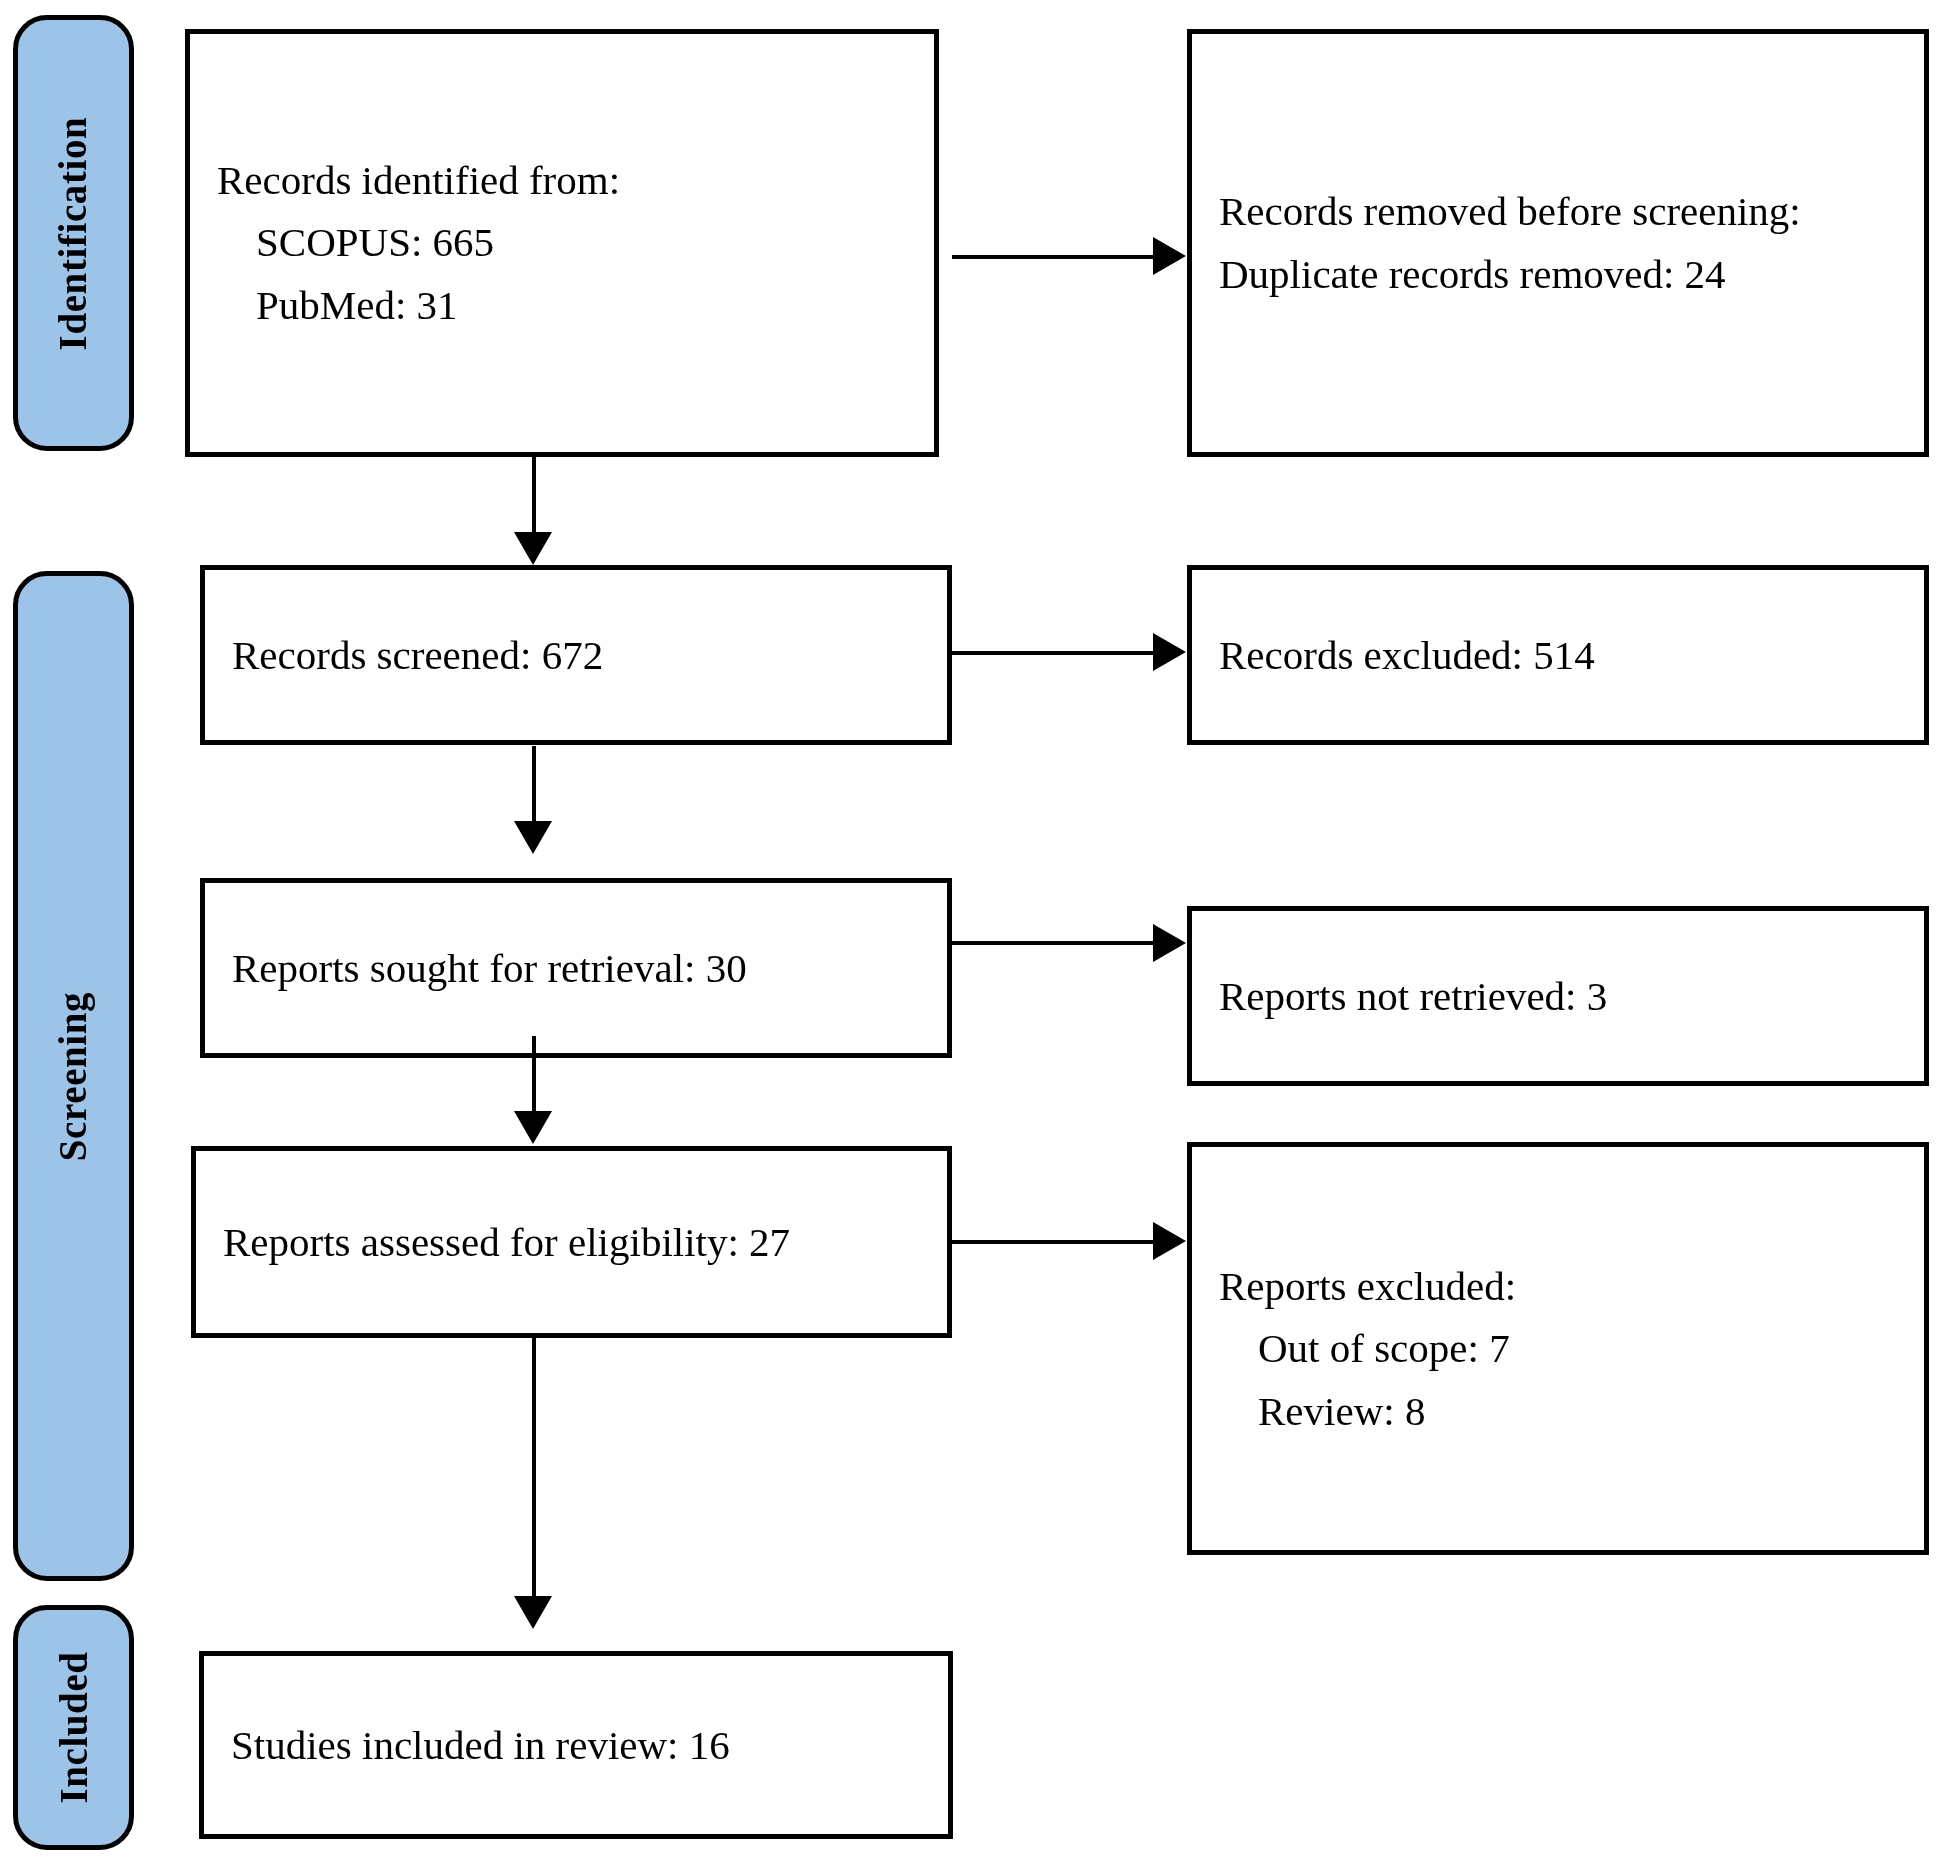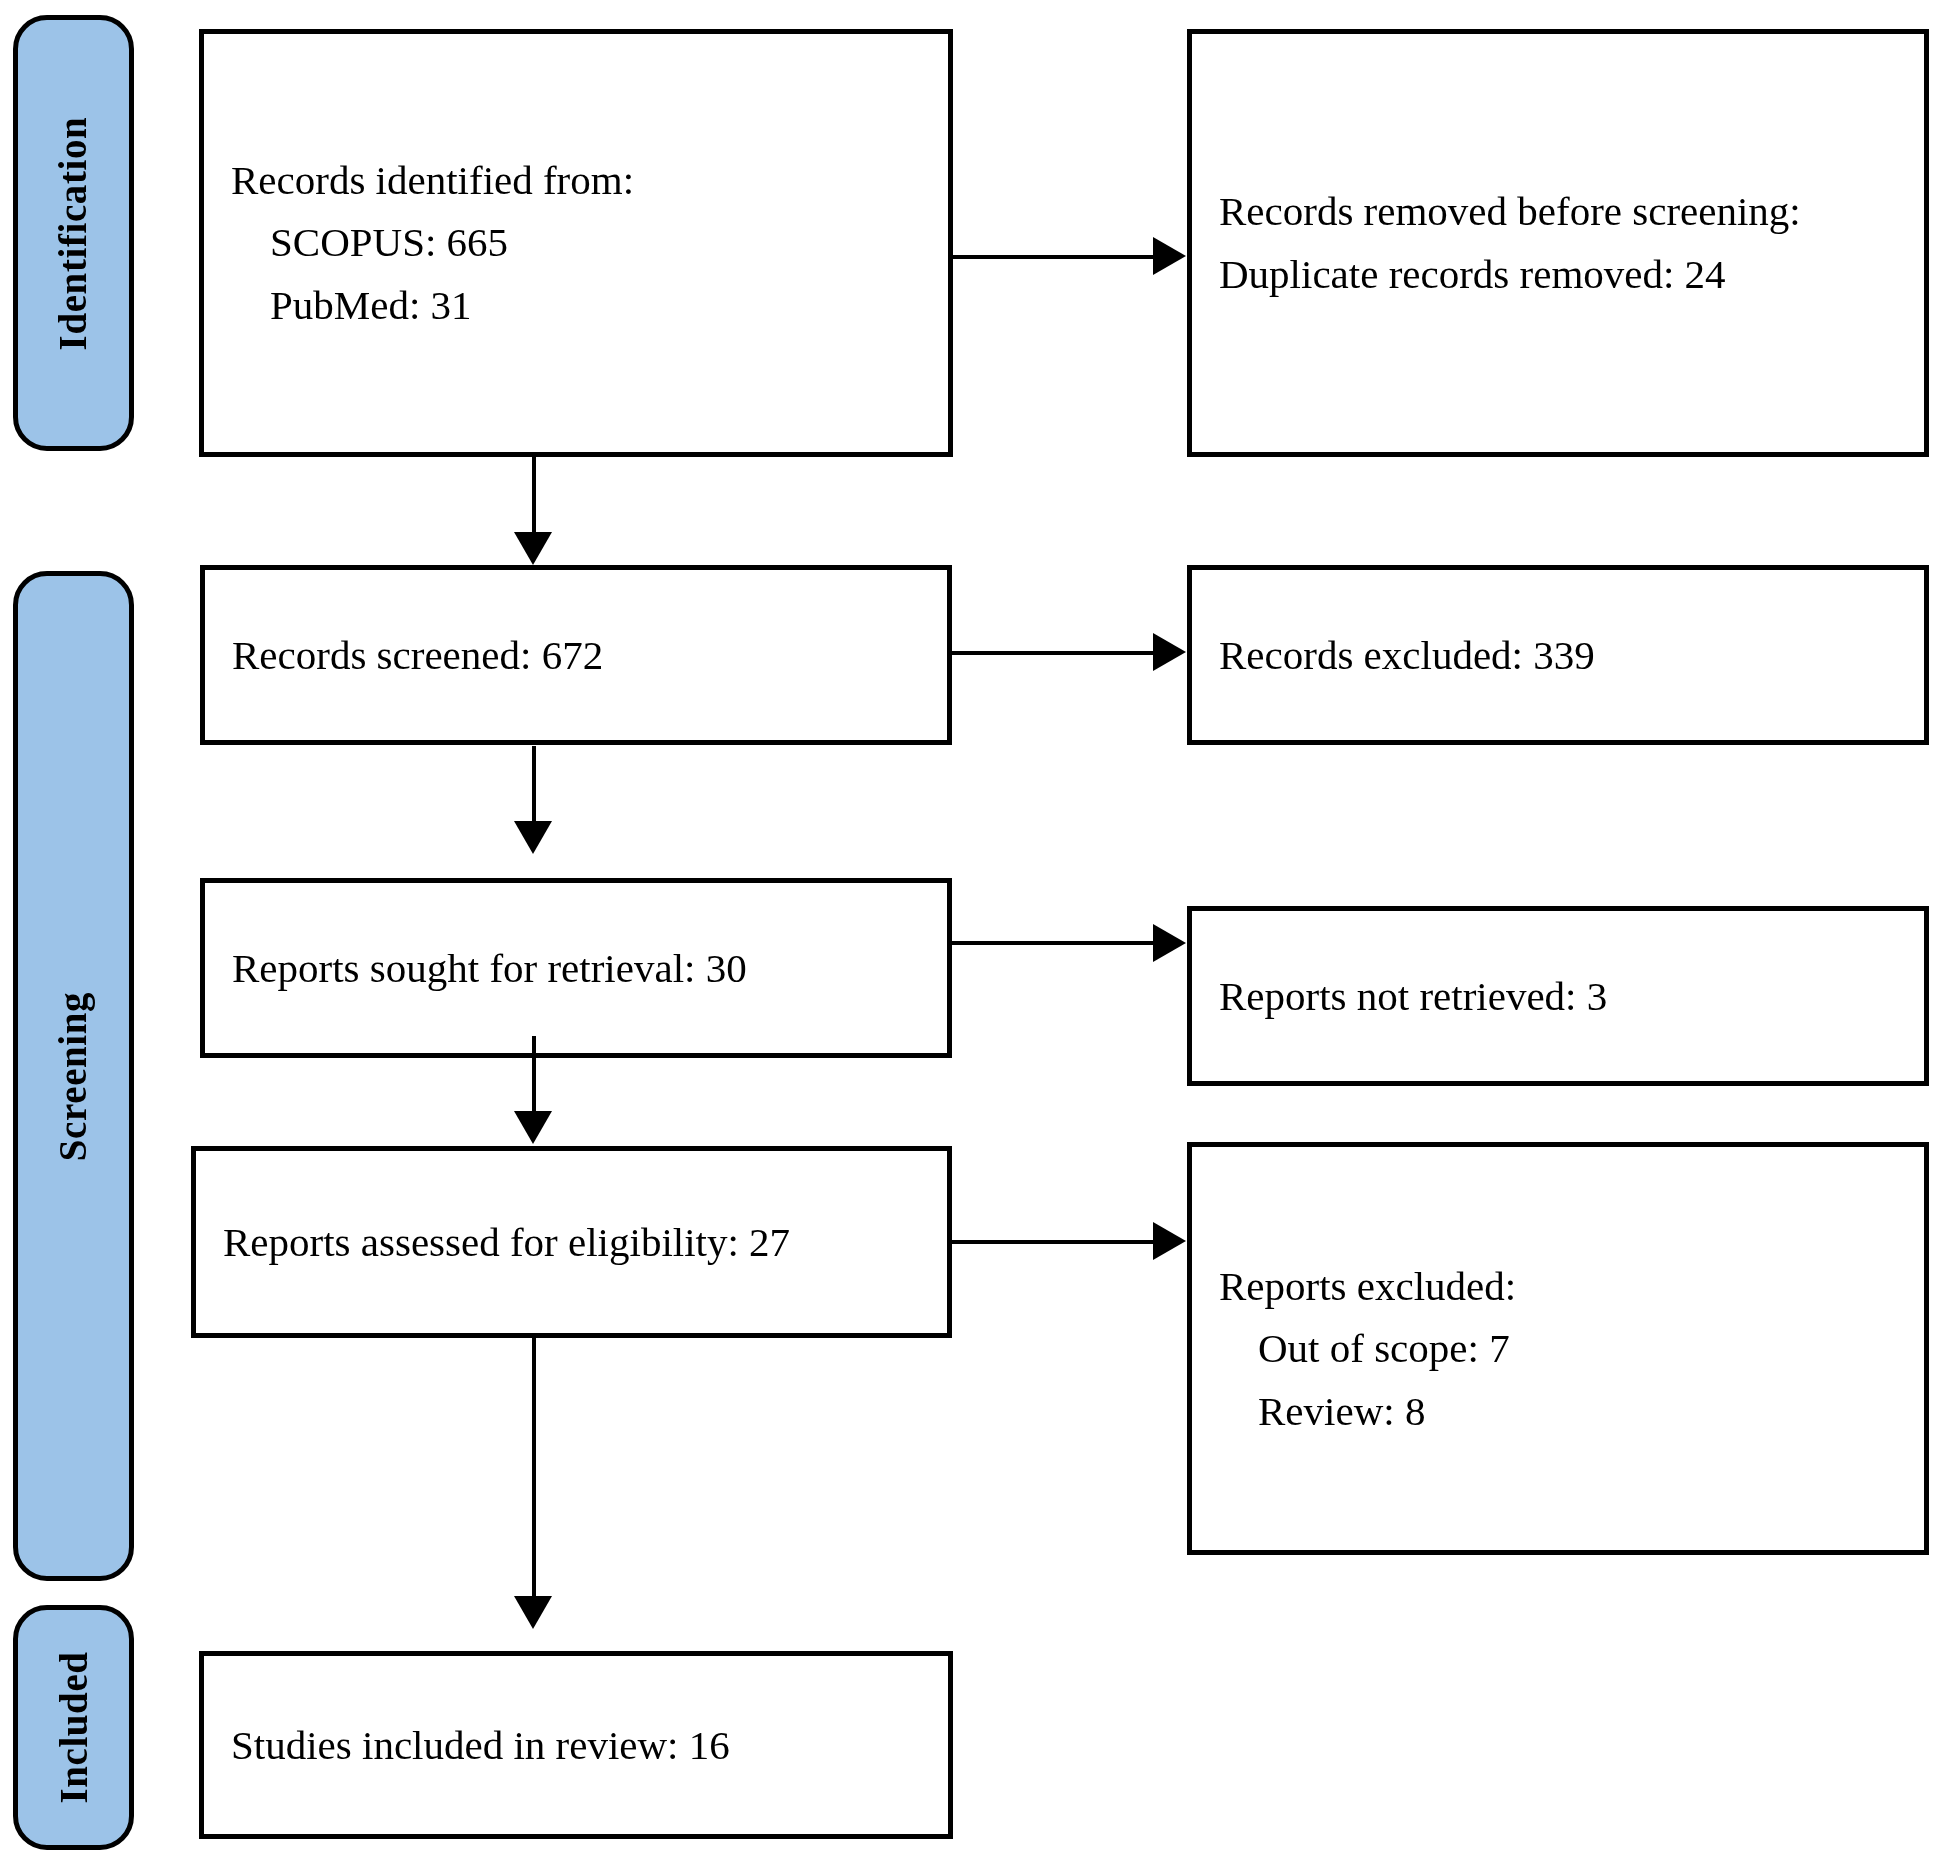--- a/index.html
+++ b/index.html
@@ -98,21 +98,21 @@
   </div>
 
   <div class="stage-pill" style="left:12.6px; top:571px; width:121px; height:1010px;">
     <span class="stage-label">Screening</span>
   </div>
 
   <div class="stage-pill" style="left:12.6px; top:1605px; width:121px; height:245px;">
     <span class="stage-label">Included</span>
   </div>
 
-  <div class="flow-box" style="left:199px; top:28.5px; width:754px; height:428px;">
+  <div class="flow-box" style="left:185px; top:28.5px; width:754px; height:428px;">
     <div class="line">Records identified from:</div>
     <div class="line indent">SCOPUS: 665</div>
     <div class="line indent">PubMed: 31</div>
   </div>
 
   <div class="flow-box" style="left:1187px; top:28.5px; width:742px; height:428px;">
     <div class="line">Records removed before screening:</div>
     <div class="line">Duplicate records removed: 24</div>
   </div>
 
@@ -120,21 +120,21 @@
   <div class="arrow-right" style="left:1153px; top:237px;"></div>
 
   <div class="v-line" style="left:532px; top:457px; height:88px;"></div>
   <div class="arrow-down" style="left:514px; top:532px;"></div>
 
   <div class="flow-box" style="left:200px; top:565px; width:752px; height:180px;">
     <div class="line">Records screened: 672</div>
   </div>
 
   <div class="flow-box" style="left:1187px; top:565px; width:742px; height:180px;">
-    <div class="line">Records excluded: 339</div>
+    <div class="line">Records excluded: 514</div>
   </div>
 
   <div class="h-line" style="left:952px; top:651px; width:204px;"></div>
   <div class="arrow-right" style="left:1153px; top:633px;"></div>
 
   <div class="v-line" style="left:532px; top:746px; height:88px;"></div>
   <div class="arrow-down" style="left:514px; top:821px;"></div>
 
   <div class="flow-box" style="left:200px; top:878px; width:752px; height:180px;">
     <div class="line">Reports sought for retrieval: 30</div>

